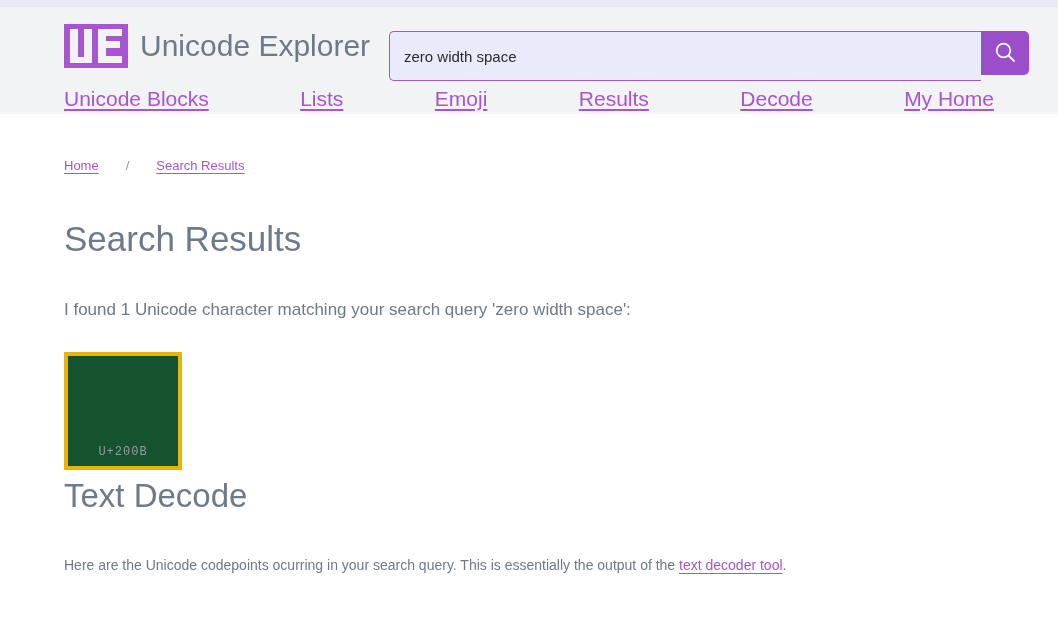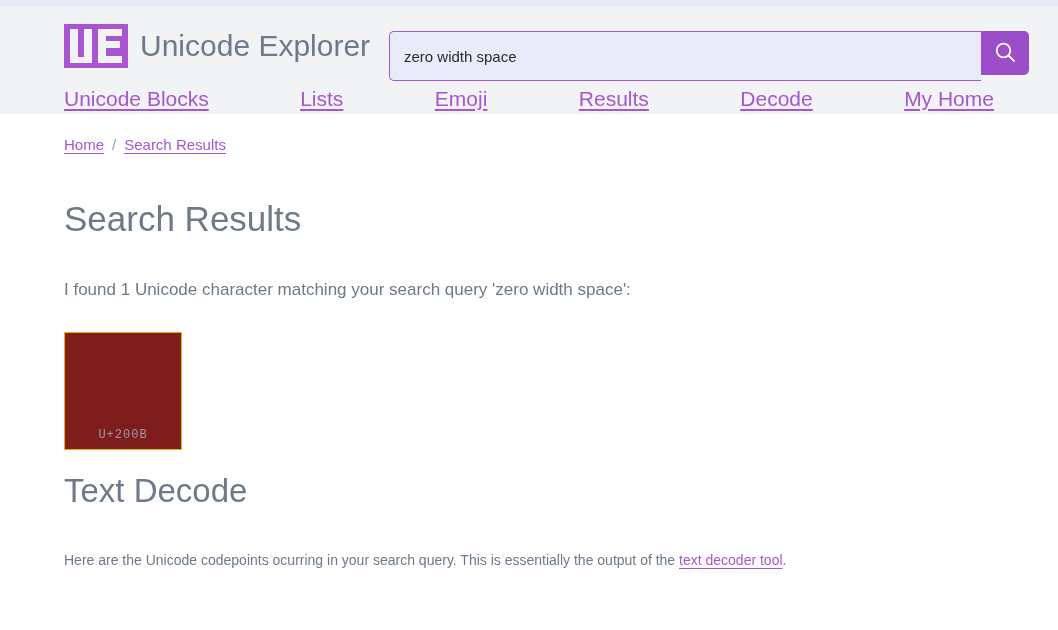--- a/index.html
+++ b/index.html
@@ -120,26 +120,26 @@
     cursor: pointer;
   }
 
   
   .content {
     width: 1058px;
     padding: 0 64px;
   }
 
   .breadcrumb {
-    margin-top: 22px;
-    font-size: 15px;
+    margin-top: 44px;
+    font-size: 13px;
     color: #7d7d88;
     display: flex;
     align-items: center;
-    gap: 8px;
+    gap: 27px;
   }
   .breadcrumb a {
     color: #a855d0;
     text-decoration: underline;
     text-underline-offset: 3px;
     cursor: pointer;
   }
   .breadcrumb .sep { color: #9a9aa5; }
 
   h1.page-title {
@@ -160,22 +160,22 @@
   
   .char-grid {
     margin-top: 30px;
     display: flex;
     gap: 14px;
   }
 
   .char-card {
     width: 118px;
     height: 118px;
-    border: 1px solid #eab308;
-    background: #7f1d1d;
+    border: 4px solid #eab308;
+    background: #14532d;
     position: relative;
     cursor: pointer;
     display: flex;
     align-items: center;
     justify-content: center;
   }
 
   .char-glyph {
     font-size: 40px;
     color: #333;
@@ -192,21 +192,21 @@
     font-family: "Liberation Mono", monospace;
     font-size: 12px;
     letter-spacing: 1px;
     color: #9a9aa5;
   }
 
   h2.section-title {
     font-size: 33px;
     font-weight: 400;
     color: #6c7a89;
-    margin: 24px 0 0 0;
+    margin: 9px 0 0 0;
     line-height: 1.05;
   }
 
   p.body-text {
     font-size: 14px;
     color: #6c7a89;
     margin: 39px 0 0 0;
     line-height: 1.85;
     max-width: 935px;
   }

